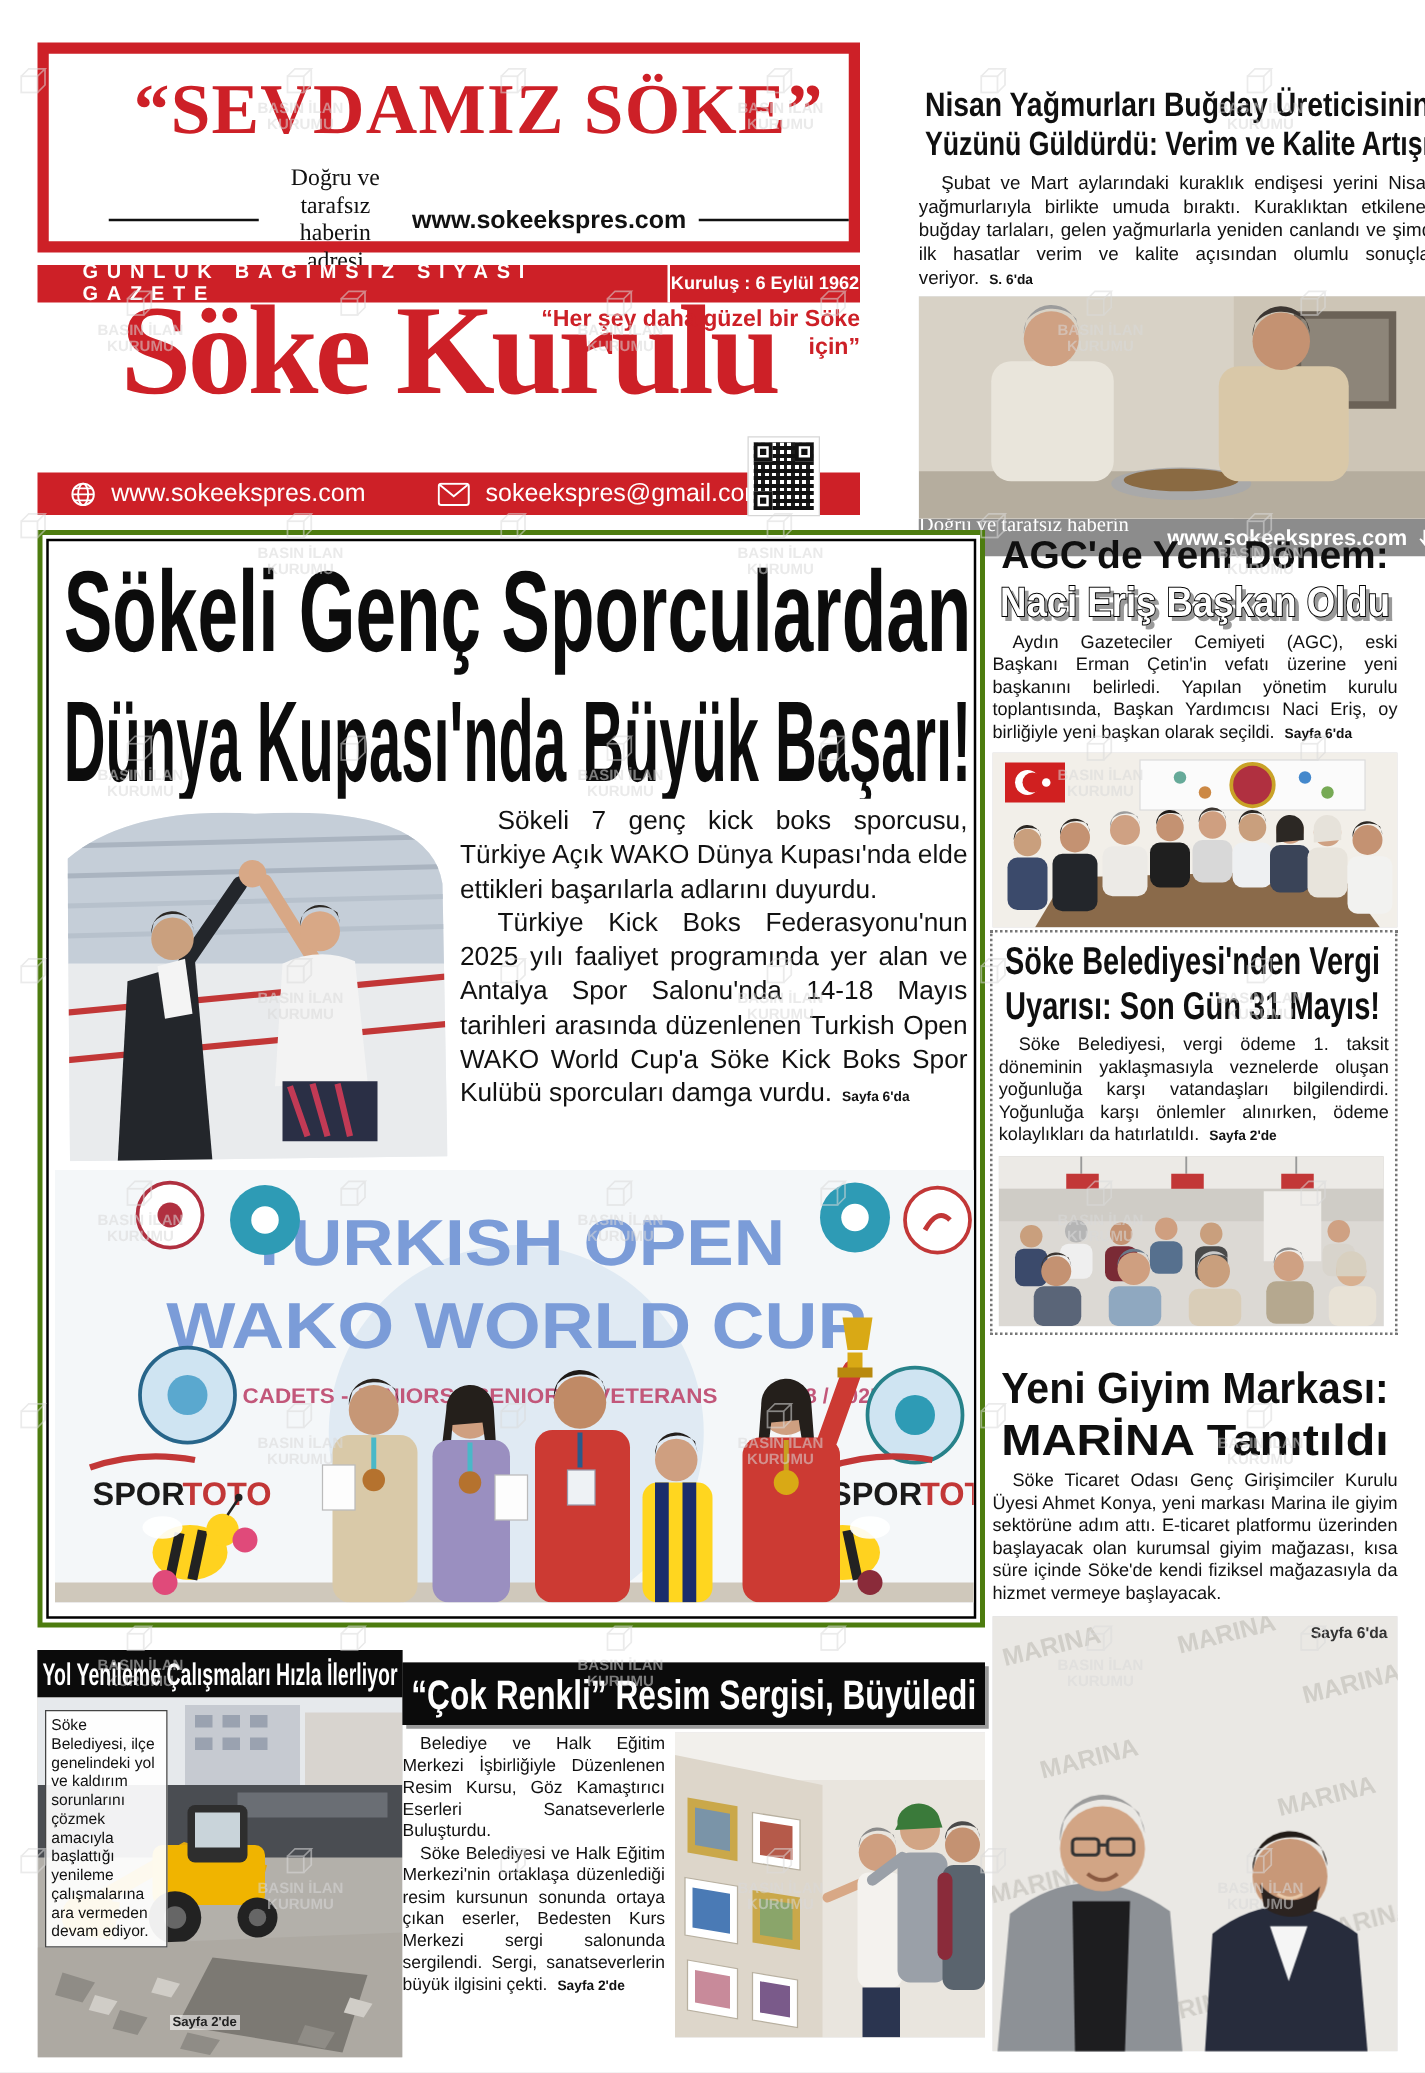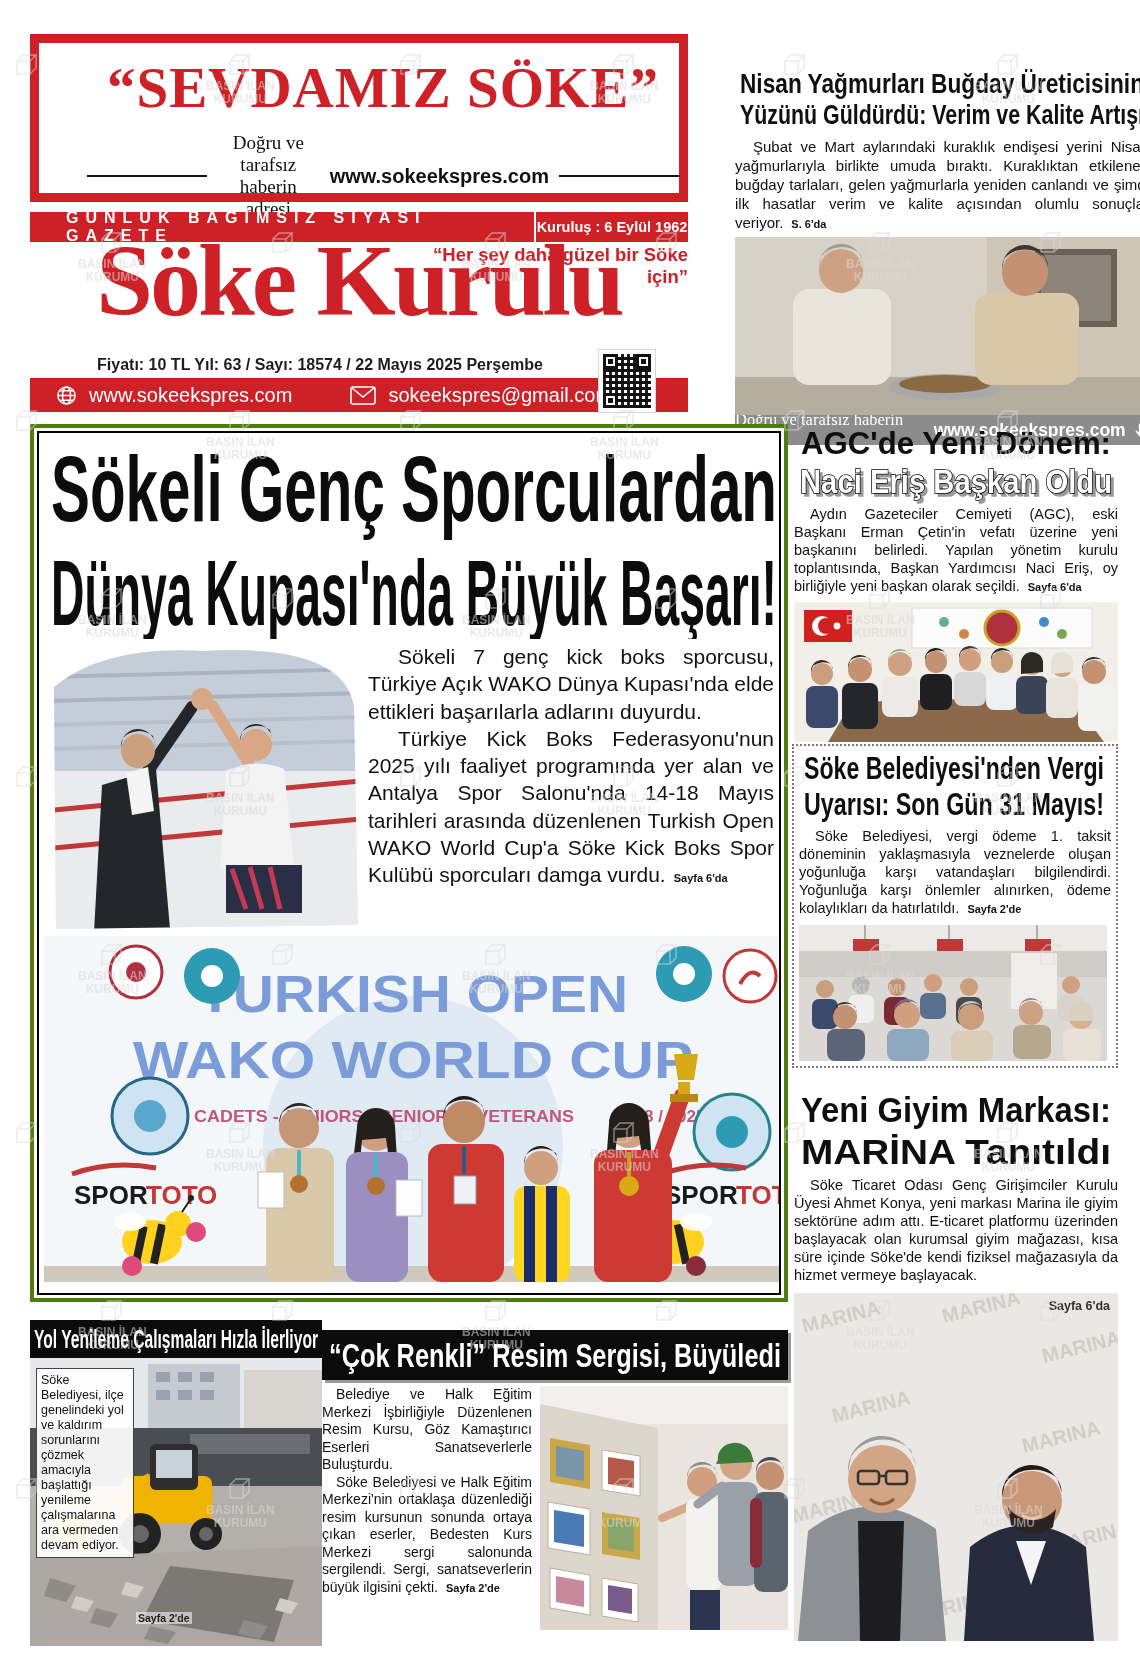--- a/index.html
+++ b/index.html
@@ -578,21 +578,20 @@
   </div>
 
   <div class="tagline-bar">
     <span class="tagline-left">GÜNLÜK BAĞIMSIZ SİYASİ GAZETE</span>
     <span class="tagline-div"></span>
     <span class="tagline-right">Kuruluş : 6 Eylül 1962</span>
   </div>
 
   <div class="logo">Söke Kurulu</div>
   <div class="motto">“Her şey daha güzel bir Söke için”</div>
-  <div class="issue-line">Fiyatı: 10 TL   Yıl: 63   /   Sayı: 18574   /   22 Mayıs 2025 Perşembe</div>
 
   <div class="contact-bar">
     <svg width="21" height="21" viewBox="0 0 22 22">
       <g fill="none" stroke="#fff" stroke-width="1.6">
         <circle cx="11" cy="11" r="9"></circle>
           <ellipse cx="11" cy="11" rx="4.2" ry="9"></ellipse>
         <line x1="2" y1="11" x2="20" y2="11"></line>
           <line x1="3.2" y1="6" x2="18.8" y2="6"></line>
           <line x1="3.2" y1="16" x2="18.8" y2="16"></line>
       </g>

